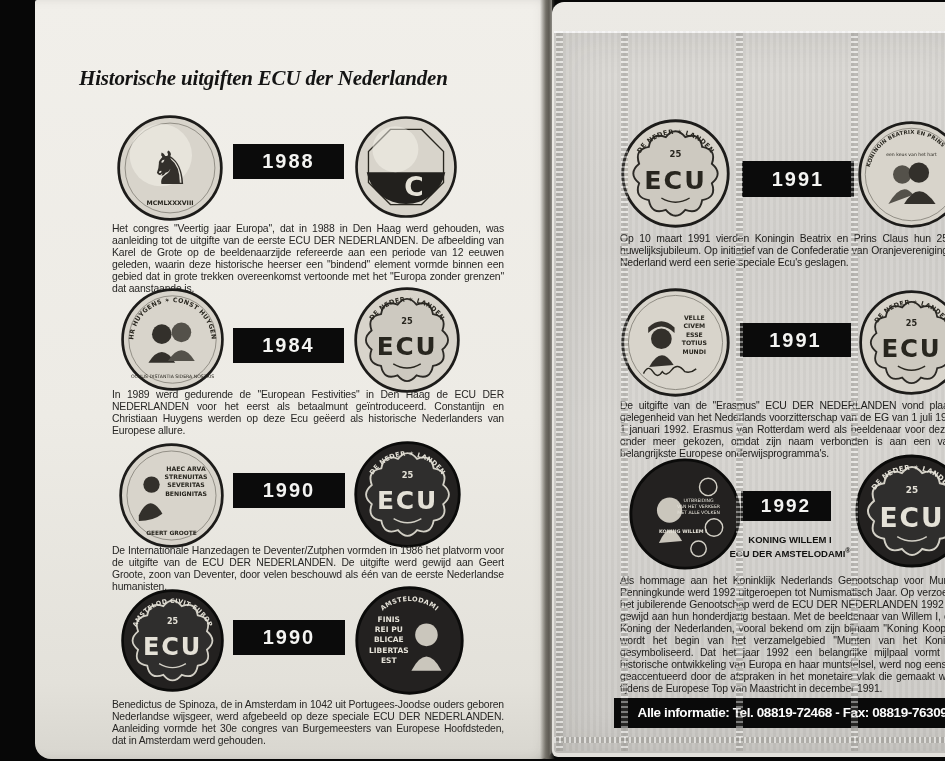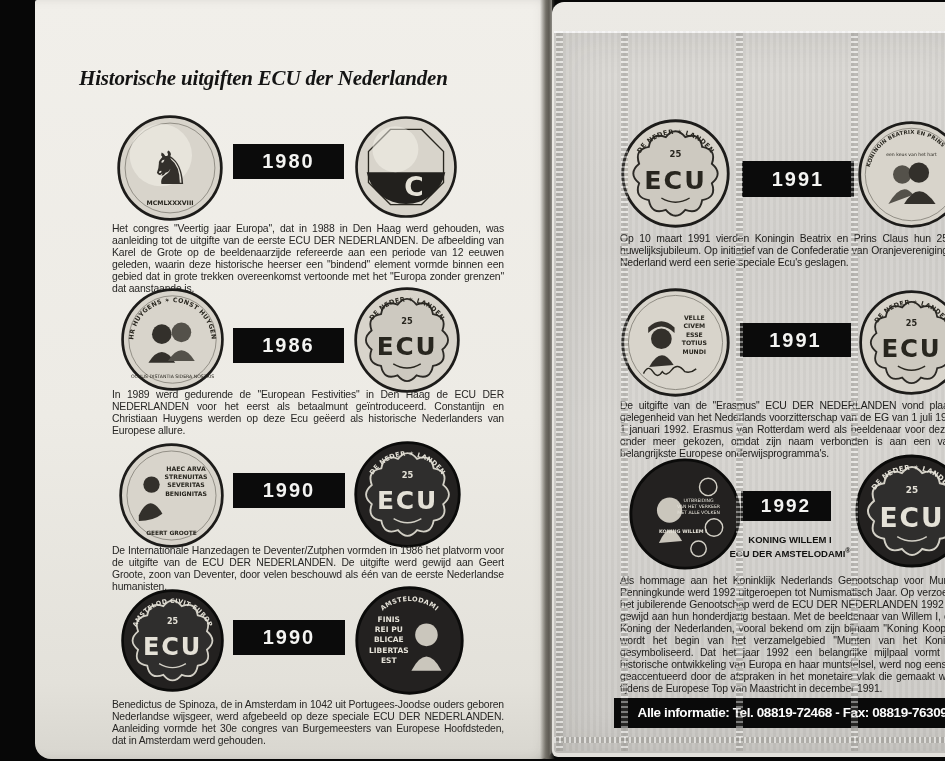--- a/index.html
+++ b/index.html
@@ -53,21 +53,21 @@
 
   <div class="title">Historische uitgiften ECU der Nederlanden</div>
 
   <svg class="coin" style="left:80px;top:113px" width="110" height="110" viewBox="0 0 120 120">
     <circle class="rimL" cx="60" cy="60" r="56"></circle>
       <circle class="rim2L" cx="60" cy="60" r="49"></circle>
     <circle class="shineL" cx="50" cy="46" r="34"></circle>
     <text class="ink" x="60" y="77" font-size="50" text-anchor="middle">♞</text>
     <text class="txtD" x="60" y="100" font-size="6.8" font-weight="bold" text-anchor="middle">MCMLXXXVIII</text>
   </svg>
-  <div class="yearbar" style="left:198px;top:144px;width:111px;height:35px">1980</div>
+  <div class="yearbar" style="left:198px;top:144px;width:111px;height:35px">1988</div>
   <svg class="coin" style="left:318px;top:114px" width="106" height="106" viewBox="0 0 120 120">
     <circle class="rimL" cx="60" cy="60" r="56"></circle>
     <polygon class="strokeD" points="102.5,77.6 77.6,102.5 42.4,102.5 17.5,77.6 17.5,42.4 42.4,17.5 77.6,17.5 102.5,42.4"></polygon>
     <path d="M15.5 66 A45.5 45.5 0 0 0 104.5 66 Z" fill="#22201d"></path>
     <text class="txtL" x="69" y="93" font-size="30" font-weight="bold" text-anchor="middle">C</text>
     <circle class="shineL" cx="48" cy="40" r="26"></circle>
   </svg>
 
   <div class="para" style="left:77px;top:223px;width:392px">Het congres "Veertig jaar Europa", dat in 1988 in Den Haag werd gehouden, was aanleiding tot  de uitgifte van de eerste ECU DER NEDERLANDEN. De afbeelding van Karel de Grote op de beeldenaarzijde refereerde aan een periode van 12 eeuwen geleden, waarin deze historische heerser een "bindend" element vormde binnen een gebied dat in grote trekken overeenkomst vertoonde met het "Europa zonder grenzen" dat aanstaande is.</div>
 
@@ -77,21 +77,21 @@
       </defs>
     <circle class="rimL" cx="60" cy="60" r="56"></circle>
       <circle class="rim2L" cx="60" cy="60" r="49"></circle>
     <text class="txtD arcT"><textPath href="#aHuy" startOffset="50%" text-anchor="middle">CHR HUYGENS ✶ CONST HUYGENS</textPath></text>
     <circle class="ink" cx="48" cy="54" r="11"></circle>
       <path class="ink" d="M33 86 Q48 62 63 86 Z"></path>
     <circle class="ink2" cx="70" cy="52" r="11"></circle>
       <path class="ink2" d="M55 84 Q70 60 85 84 Z"></path>
     <text class="txtD" x="60" y="103" font-size="5.2" text-anchor="middle">OCULIS DISTANTIA SIDERA NOSTRIS</text>
   </svg>
-  <div class="yearbar" style="left:198px;top:328px;width:111px;height:35px">1986</div>
+  <div class="yearbar" style="left:198px;top:328px;width:111px;height:35px">1984</div>
   <svg class="coin" style="left:317px;top:285px" width="110" height="110" viewBox="0 0 120 120">
     <defs>
         <path id="aE1" d="M16 62 A44 44 0 0 1 104 62"></path>
       </defs>
     <circle class="rimL" cx="60" cy="60" r="56"></circle>
     <path class="scalL" d="M98.6 49.6 Q104.2 34.5 88.3 31.7 Q85.5 15.8 70.4 21.4 Q60 9 49.7 21.4 Q34.5 15.8 31.7 31.7 Q15.8 34.5 21.4 49.7 Q9 60 21.4 70.4 Q15.8 85.5 31.7 88.3 Q34.5 104.2 49.7 98.6 Q60 111 70.4 98.6 Q85.5 104.2 88.3 88.3 Q104.2 85.5 98.6 70.4 Q111 60 98.6 49.6 Z"></path>
     <text class="txtD arcT"><textPath href="#aE1" startOffset="50%" text-anchor="middle">DE NEDER ✶ LANDEN</textPath></text>
     <text class="txtD denom" x="60" y="42" text-anchor="middle">25</text>
     <text class="txtD ecuC" x="60" y="76" text-anchor="middle">ECU</text>
     <path class="strokeD" d="M45 86 q15 9 30 0"></path>

